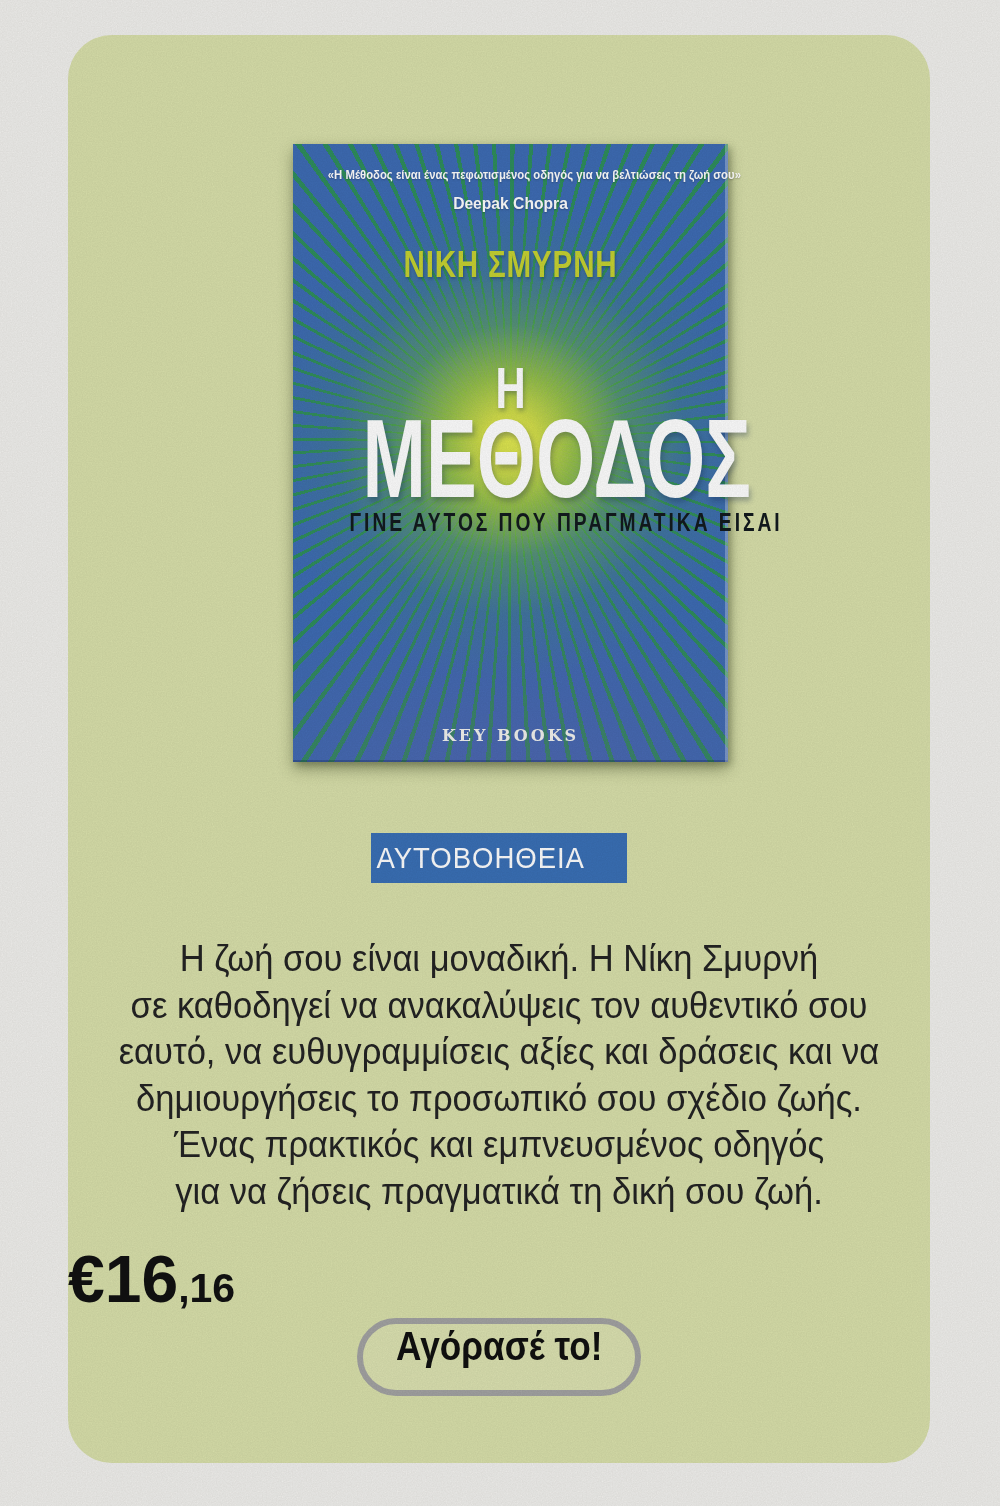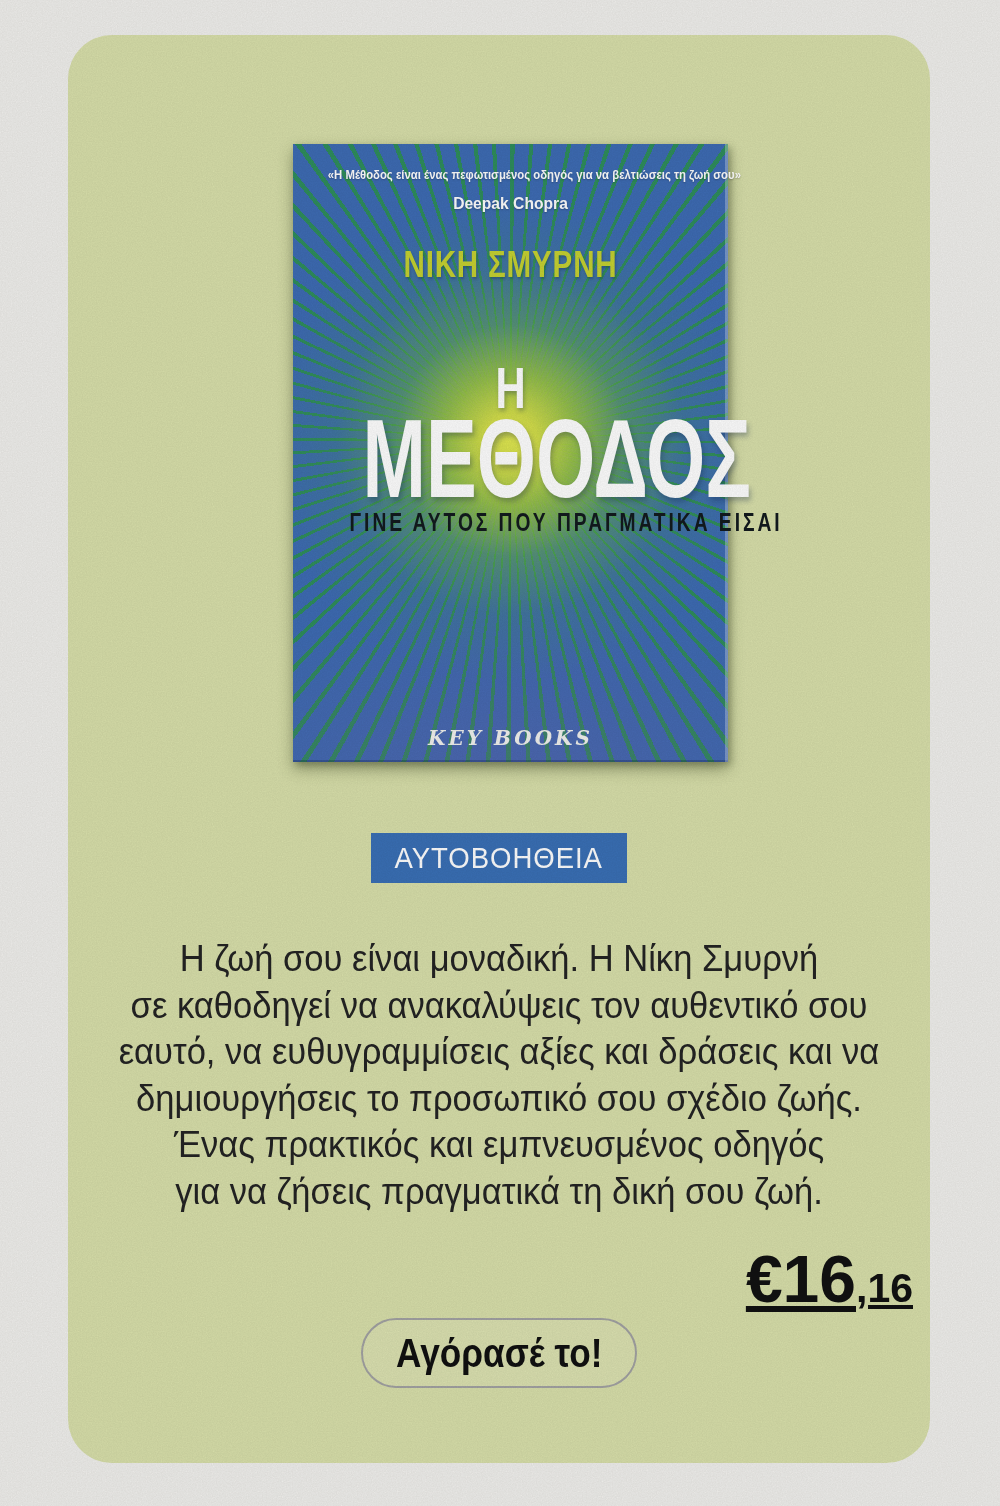--- a/index.html
+++ b/index.html
@@ -104,39 +104,37 @@
     top: 363px;
     font-size: 26px;
     font-weight: bold;
     color: #131a1e;
     letter-spacing: 4px;
     transform: scaleX(0.74);
   }
   .cover-publisher {
     top: 582px;
     font-family: "DejaVu Serif", serif;
-    font-size: 20px;
+    font-size: 16px;
     font-weight: bold;
     color: #f2f2ee;
     letter-spacing: 3px;
-    font-style: italic;
   }
 
   
   .category-badge {
     position: absolute;
     left: 50%;
     transform: translateX(-50%);
     top: 798px;
     width: 256px;
     height: 50px;
     background: #3a70b6;
     display: flex;
     align-items: center;
-    justify-content: center;
   }
   .category-badge span {
     color: #ffffff;
     font-size: 29px;
     letter-spacing: 1px;
     transform: scaleX(0.95);
     white-space: nowrap;
   }
 
   
@@ -150,45 +148,44 @@
     font-size: 36px;
     line-height: 46.5px;
     transform: scaleX(0.96);
   }
   .book-description div { white-space: nowrap; }
 
   
   .price {
     position: absolute;
     left: 0;
-    right: 17px;
+    right: 4px;
     top: 1196px;
     display: flex;
-    justify-content: flex-end;
+    justify-content: flex-start;
     align-items: baseline;
     color: #121212;
     font-weight: bold;
-    text-decoration: underline;
   }
   .price-main { font-size: 66px; line-height: 1; }
   .price-decimals { font-size: 41px; line-height: 1; margin-top: 37px; }
 
   
   .buy-button {
     position: absolute;
     left: 50%;
     transform: translateX(-50%);
     top: 1283px;
     width: 272px;
     height: 66px;
-    border: 2px solid #a3a3a3;
+    border: 6px solid #a3a3a3;
     border-radius: 40px;
     background: rgba(255,255,255,0.08);
     display: flex;
-    align-items: center;
+    align-items: flex-start;
     justify-content: center;
     cursor: pointer;
   }
   .buy-button span {
     color: #111111;
     font-size: 40px;
     font-weight: bold;
     transform: scaleX(0.88);
     white-space: nowrap;
   }

